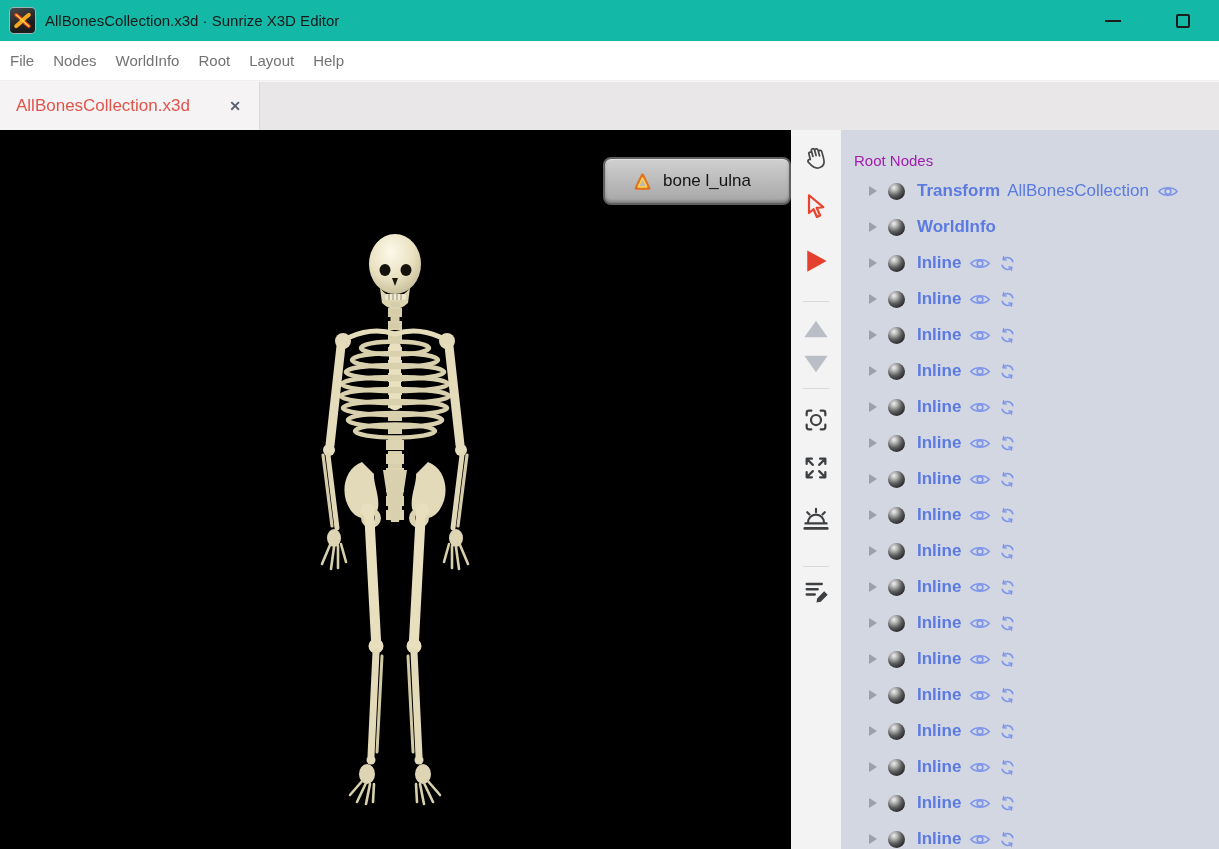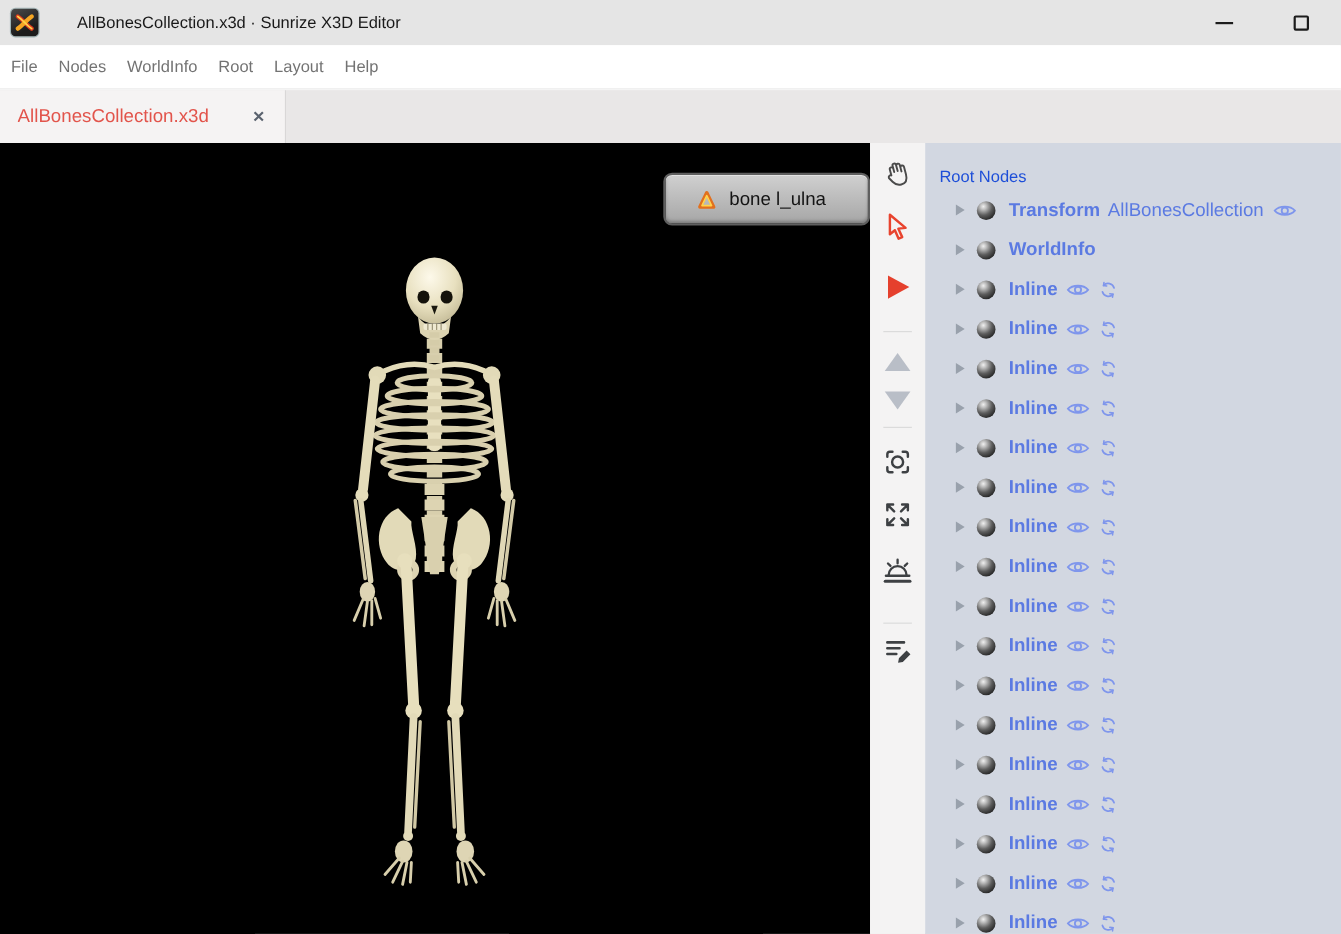--- a/index.html
+++ b/index.html
@@ -4,23 +4,22 @@
 <style>
   * { box-sizing: border-box; }
   html,body { margin:0; padding:0; }
   body {
     width:1219px; height:849px; overflow:hidden;
     font-family:"Liberation Sans", sans-serif;
     background:#ffffff;
   }
   
   .titlebar {
-    height:41px; background:#e5e5e5; display:flex; align-items:center;
+    height:41px; background:#14b8a6; display:flex; align-items:center;
     position:relative;
-    gap:25px;
   }
   .app-icon {
     width:25px; height:25px; margin-left:10px; border-radius:4px;
     background:linear-gradient(155deg,#4a4a4a 0%,#1c1c1c 70%);
     display:flex; align-items:center; justify-content:center;
     box-shadow:0 0 0 1px #9fb4b6;
   }
   .window-title { margin-left:10px; font-size:15px; color:#191919; }
   .win-ctl { position:absolute; top:0; height:41px; width:40px; display:flex; align-items:center; justify-content:center; }
   .win-min { left:1093px; }
@@ -52,21 +51,21 @@
     box-shadow:inset 0 1px 0 rgba(255,255,255,.45), inset 0 -2px 3px rgba(0,0,0,.25);
     display:flex; align-items:center; padding:0 26px;
   }
   .vp-tooltip-label { font-size:17px; color:#141414; margin-left:9px; white-space:nowrap; }
   
   .vtoolbar { width:50px; background:#f4f3f3; position:relative; }
   .vt-icon { position:absolute; left:10px; width:30px; height:30px; display:flex; align-items:center; justify-content:center; }
   .vt-divider { position:absolute; left:12px; width:26px; height:0; border-top:1px solid #d9d9d9; }
   
   .panel { flex:1; background:#d2d7e1; overflow:hidden; }
-  .panel-header { margin:22px 0 0 13px; font-size:15px; color:#1d4ed8; }
+  .panel-header { margin:22px 0 0 13px; font-size:15px; color:#a21caf; }
   .tree { margin-top:4px; }
   .tree-row { height:36px; display:flex; align-items:center; padding-left:28px; }
   .expander {
     width:0; height:0; flex:0 0 auto;
     border-left:8px solid #99a1ac;
     border-top:5px solid transparent;
     border-bottom:5px solid transparent;
   }
   .sphere {
     width:17px; height:17px; border-radius:50%; margin-left:11px; flex:0 0 auto;

